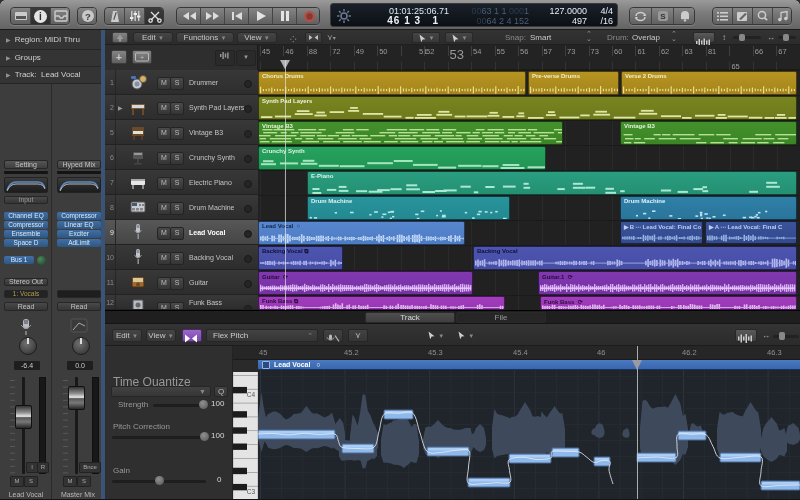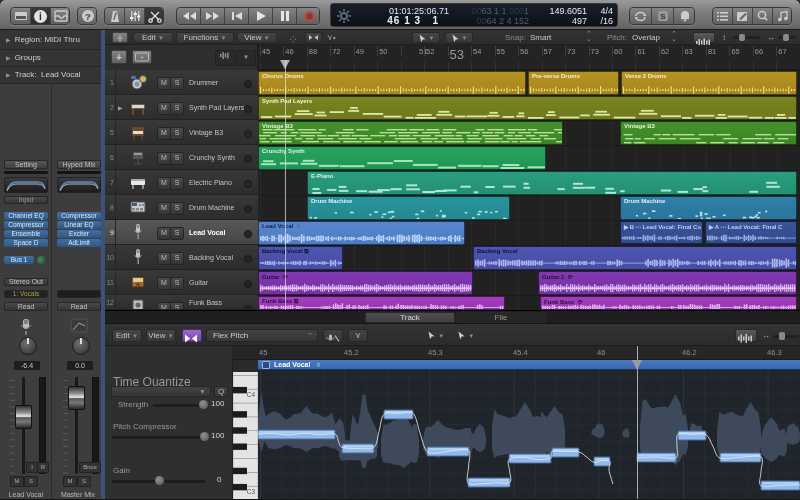--- a/index.html
+++ b/index.html
@@ -108,21 +108,21 @@
           <line x1="3.5" y1="8.0" x2="1.0" y2="8.0"></line>
           <line x1="4.8" y1="4.8" x2="3.0" y2="3.1"></line>
           <line x1="8.0" y1="3.5" x2="8.0" y2="1.0"></line>
           <line x1="11.2" y1="4.8" x2="12.9" y2="3.0"></line>
         </g>
       </svg>
   <div class="abs" style="left:26px;top:2px;width:92px;text-align:right;font-size:9px;color:#dde8f5">01:01:25:06.71</div>
   <div class="abs" style="left:26px;top:11px;width:82px;text-align:right;font-size:10px;font-weight:bold;color:#eef2f8;letter-spacing:1px">46 1 3&nbsp;&nbsp;&nbsp;1</div>
   <div class="abs" style="left:120px;top:2px;width:78px;text-align:right;font-size:9px;color:#4a5d78"><span style="color:#2c3a4e">00</span>63 1 1 <span style="color:#2c3a4e">000</span>1</div>
   <div class="abs" style="left:120px;top:12px;width:78px;text-align:right;font-size:9px;color:#4a5d78"><span style="color:#2c3a4e">00</span>64 2 4 152</div>
-  <div class="abs" style="left:200px;top:2px;width:56px;text-align:right;font-size:9px;color:#e6ecf4">149.6051</div>
+  <div class="abs" style="left:200px;top:2px;width:56px;text-align:right;font-size:9px;color:#e6ecf4">127.0000</div>
   <div class="abs" style="left:200px;top:12px;width:56px;text-align:right;font-size:9px;color:#e6ecf4">497</div>
   <div class="abs" style="left:254px;top:2px;width:28px;text-align:right;font-size:9px;color:#e6ecf4">4/4</div>
   <div class="abs" style="left:254px;top:12px;width:28px;text-align:right;font-size:9px;color:#e6ecf4">/16</div>
 </div>
 <div style="position:absolute;left:629px;top:7px;width:66px;height:18px;border:1px solid #383838;border-radius:4px;box-sizing:border-box;overflow:hidden;box-shadow:0 1px 0 rgba(255,255,255,.15)">
       <div style="position:absolute;left:0px;top:0;width:22px;height:16px;background:linear-gradient(#848484,#606060);border-radius:4px 0 0 4px;border-right:1px solid #454545;box-sizing:border-box;display:flex;align-items:center;justify-content:center">
         <svg width="15" height="11">
           <path d="M3 5 a4.5 3.5 0 0 1 9 0 M12 6 a4.5 3.5 0 0 1 -9 0" stroke="#ccc" stroke-width="1.6" fill="none"></path>
           <path d="M12 2 l1 3 h-3z M3 9 l-1 -3 h3z" fill="#ccc"></path>
         </svg>
@@ -295,21 +295,21 @@
 <div class="abs" style="left:222px;top:3px;color:#999;font-size:8px">⋎<span style="font-size:6px">▾</span></div>
 <div class="abs" style="left:307px;top:2px;width:28px;height:11px;background:linear-gradient(#454545,#383838);border:1px solid #282828;border-radius:2px;box-sizing:border-box;color:#ccc;font-size:7px;text-align:center;line-height:9px"><svg width="9" height="9" style="vertical-align:middle">
         <path d="M1.5 0.5 L7.5 5.2 L4.6 5.6 L3.2 8.3 z" fill="#d0d0d0"></path>
       </svg> <span style="color:#888;font-size:6px">▼</span></div>
 <div class="abs" style="left:340px;top:2px;width:28px;height:11px;background:linear-gradient(#454545,#383838);border:1px solid #282828;border-radius:2px;box-sizing:border-box;color:#ccc;font-size:7px;text-align:center;line-height:9px"><svg width="9" height="9" style="vertical-align:middle">
         <path d="M1.5 0.5 L7.5 5.2 L4.6 5.6 L3.2 8.3 z" fill="#d0d0d0"></path>
       </svg> <span style="color:#888;font-size:6px">▼</span></div>
 <div class="abs" style="left:400px;top:3px;color:#8a8a8a;font-size:8px">Snap:</div>
 <div class="abs" style="left:425px;top:3px;color:#c8c8c8;font-size:8px">Smart</div>
 <div class="abs" style="left:481px;top:1px;color:#999;font-size:7px;line-height:5px">⌃<br>⌄</div>
-<div class="abs" style="left:502px;top:3px;color:#8a8a8a;font-size:8px">Pitch:</div>
+<div class="abs" style="left:502px;top:3px;color:#8a8a8a;font-size:8px">Drum:</div>
 <div class="abs" style="left:527px;top:3px;color:#c8c8c8;font-size:8px">Overlap</div>
 <div class="abs" style="left:566px;top:1px;color:#999;font-size:7px;line-height:5px">⌃<br>⌄</div>
 <div class="abs" style="left:588px;top:2px;width:22px;height:11px;background:linear-gradient(#5a5a5a,#404040);border:1px solid #282828;border-radius:2px;box-sizing:border-box"><svg width="20" height="9">
         <g fill="#ccc">
           <rect x="2" y="3" width="1.5" height="3"></rect>
           <rect x="4.5" y="1" width="1.5" height="7"></rect>
           <rect x="7" y="2.5" width="1.5" height="4"></rect>
           <rect x="9.5" y="0.5" width="1.5" height="8"></rect>
           <rect x="12" y="2.5" width="1.5" height="4"></rect>
           <rect x="14.5" y="1.5" width="1.5" height="6"></rect>
@@ -398,21 +398,21 @@
 <div class="abs" style="left:658.9px;top:46px;width:1px;height:10px;background:#3e3e3e"></div>
 <div class="abs" style="left:660.9px;top:47px;font-size:7.5px;color:#9a9a9a">62</div>
 <div class="abs" style="left:658.9px;top:62px;width:1px;height:8px;background:#333"></div>
 <div class="abs" style="left:682.4px;top:46px;width:1px;height:10px;background:#3e3e3e"></div>
 <div class="abs" style="left:684.4px;top:47px;font-size:7.5px;color:#9a9a9a">63</div>
 <div class="abs" style="left:682.4px;top:62px;width:1px;height:8px;background:#333"></div>
 <div class="abs" style="left:705.9px;top:46px;width:1px;height:10px;background:#3e3e3e"></div>
 <div class="abs" style="left:707.9px;top:47px;font-size:7.5px;color:#9a9a9a">81</div>
 <div class="abs" style="left:705.9px;top:62px;width:1px;height:8px;background:#333"></div>
 <div class="abs" style="left:729.4px;top:46px;width:1px;height:10px;background:#3e3e3e"></div>
-<div class="abs" style="left:731.4px;top:47px;font-size:7.5px;color:#9a9a9a">65</div>
+<div class="abs" style="left:731.4px;top:62px;font-size:7.5px;color:#9a9a9a">65</div>
 <div class="abs" style="left:729.4px;top:62px;width:1px;height:8px;background:#333"></div>
 <div class="abs" style="left:752.8px;top:46px;width:1px;height:10px;background:#3e3e3e"></div>
 <div class="abs" style="left:754.8px;top:47px;font-size:7.5px;color:#9a9a9a">66</div>
 <div class="abs" style="left:752.8px;top:62px;width:1px;height:8px;background:#333"></div>
 <div class="abs" style="left:776.3px;top:46px;width:1px;height:10px;background:#3e3e3e"></div>
 <div class="abs" style="left:778.3px;top:47px;font-size:7.5px;color:#9a9a9a">67</div>
 <div class="abs" style="left:776.3px;top:62px;width:1px;height:8px;background:#333"></div>
 <div class="abs" style="left:799.8px;top:46px;width:1px;height:10px;background:#3e3e3e"></div>
 <div class="abs" style="left:799.8px;top:62px;width:1px;height:8px;background:#333"></div>
 <div class="abs" style="left:280px;top:60px;width:0;height:0;border-left:5px solid transparent;border-right:5px solid transparent;border-top:9px solid #b0b0b0"></div>
@@ -997,21 +997,21 @@
 <div class="abs" style="left:105px;top:346px;width:128px;height:154px;background:#2f2f2f;border-right:1px solid #222;box-sizing:border-box">
   <div class="abs" style="left:8px;top:29px;color:#989898;font-size:12px">Time Quantize</div>
   <div class="abs" style="left:6px;top:40px;width:100px;height:11px;background:linear-gradient(#424242,#363636);border:1px solid #262626;border-radius:2px;box-sizing:border-box">
       <span style="position:absolute;right:4px;top:1px;color:#888;font-size:7px">▼</span>
     </div>
   <div class="abs" style="left:109px;top:40px;width:14px;height:11px;background:linear-gradient(#424242,#363636);border:1px solid #262626;border-radius:2px;box-sizing:border-box;color:#bbb;font-size:8px;text-align:center;line-height:9px">Q</div>
   <div class="abs" style="left:13px;top:54px;color:#989898;font-size:8px">Strength</div>
   <div class="abs" style="left:48px;top:58px;width:52px;height:2.5px;background:#1e1e1e;border-radius:2px"></div>
   <div class="abs" style="left:94px;top:54px;width:9px;height:9px;border-radius:50%;background:radial-gradient(circle at 40% 35%,#909090,#555)"></div>
   <div class="abs" style="left:106px;top:53px;color:#d8d8d8;font-size:8px">100</div>
-  <div class="abs" style="left:8px;top:76px;color:#989898;font-size:8px">Pitch Compressor</div>
+  <div class="abs" style="left:8px;top:76px;color:#989898;font-size:8px">Pitch Correction</div>
   <div class="abs" style="left:7px;top:90px;width:94px;height:2.5px;background:#1e1e1e;border-radius:2px"></div>
   <div class="abs" style="left:95px;top:86px;width:9px;height:9px;border-radius:50%;background:radial-gradient(circle at 40% 35%,#909090,#555)"></div>
   <div class="abs" style="left:106px;top:85px;color:#d8d8d8;font-size:8px">100</div>
   <div class="abs" style="left:8px;top:120px;color:#989898;font-size:8px">Gain</div>
   <div class="abs" style="left:7px;top:134px;width:94px;height:2.5px;background:#1e1e1e;border-radius:2px"></div>
   <div class="abs" style="left:50px;top:130px;width:9px;height:9px;border-radius:50%;background:radial-gradient(circle at 40% 35%,#909090,#555)"></div>
   <div class="abs" style="left:112px;top:129px;color:#d8d8d8;font-size:8px">0</div>
 </div>
 <div class="abs" style="left:233px;top:346px;width:567px;height:14px;background:#262626;border-bottom:1px solid #1a1a1a;box-sizing:border-box"></div>
 <div class="abs" style="left:259px;top:348px;font-size:7.5px;color:#8f8f8f">45</div>

